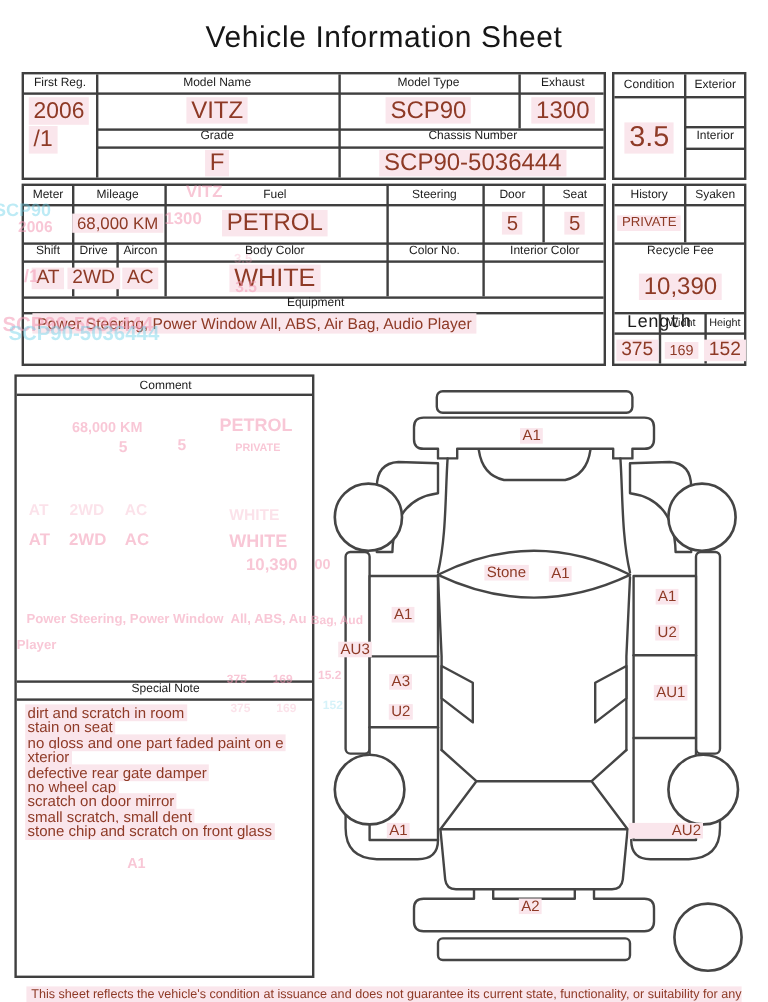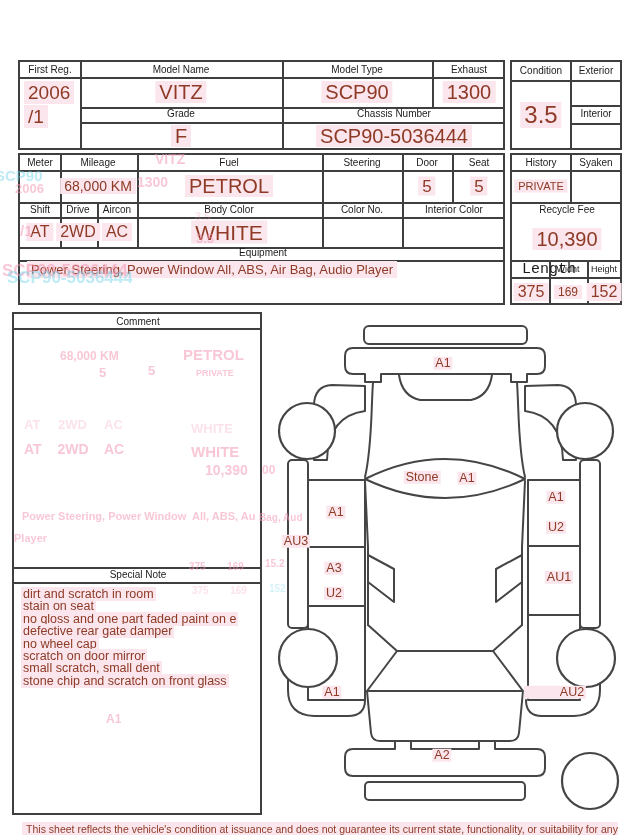--- a/index.html
+++ b/index.html
@@ -29,20 +29,21 @@
   svg.car .wf{fill:#ffffff;}
   svg.car circle{stroke:#454545;stroke-width:2.2;fill:#ffffff;}
   .footer{position:absolute;width:100%;text-align:center;top:819px;}
   .footer span{color:#8e3a26;font-size:10.5px;background:#fae6ec;padding:1px 4px;}
 </style>
 </head>
 <body>
 
 <div class="sheet">
 
+  <div class="title" style="top:17px;">Vehicle Information Sheet</div>
 
   <div class="box" style="left:18px;top:60px;width:487px;height:90px;">
     <i class="ln" style="left:0;top:15px;width:483px;height:1.5px;"></i>
     <i class="ln" style="left:60px;top:45px;width:423px;height:1.5px;"></i>
     <i class="ln" style="left:60px;top:60px;width:423px;height:1.5px;"></i>
     <i class="ln" style="left:60px;top:0;width:1.5px;height:86px;"></i>
     <i class="ln" style="left:262px;top:0;width:1.5px;height:86px;"></i>
     <i class="ln" style="left:412px;top:0;width:1.5px;height:45px;"></i>
 
     <span class="c h" style="left:30px;top:8px;">First Reg.</span>
@@ -138,20 +139,21 @@
   <div class="box" style="left:12px;top:312px;width:250px;height:503px;">
     <i class="ln" style="left:0;top:14px;width:246px;height:1.5px;"></i>
     <i class="ln" style="left:0;top:253px;width:246px;height:1.5px;"></i>
     <i class="ln" style="left:0;top:268px;width:246px;height:1.5px;"></i>
     <span class="c h" style="left:124px;top:8px;">Comment</span>
     <span class="c h" style="left:124px;top:261px;">Special Note</span>
     <div class="abs" style="left:7px;top:274px;">
       <div class="note-line"><span>dirt and scratch in room</span></div>
       <div class="note-line"><span>stain on seat</span></div>
       <div class="note-line"><span>no gloss and one part faded paint on e</span></div>
+      <div class="note-line"><span>xterior</span></div>
       <div class="note-line"><span>defective rear gate damper</span></div>
       <div class="note-line"><span>no wheel cap</span></div>
       <div class="note-line"><span>scratch on door mirror</span></div>
       <div class="note-line"><span>small scratch, small dent</span></div>
       <div class="note-line"><span>stone chip and scratch on front glass</span></div>
     </div>
   </div>
 
   <svg class="car" width="370" height="505" viewBox="0 0 370 505">
 

